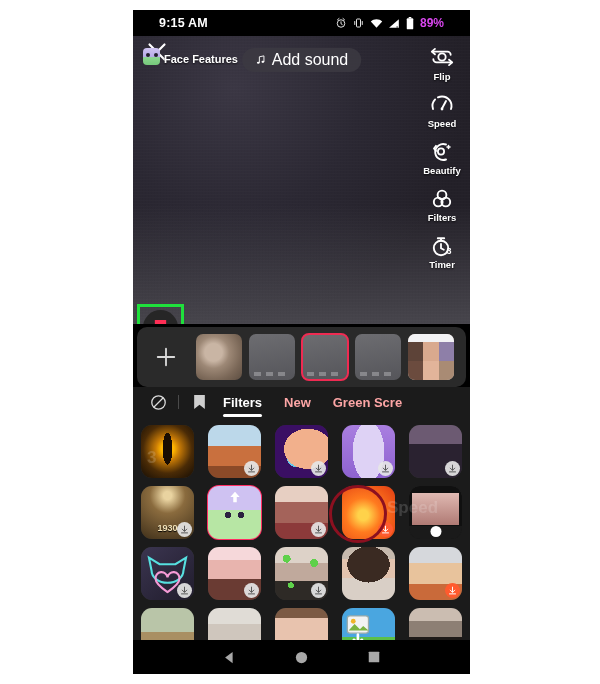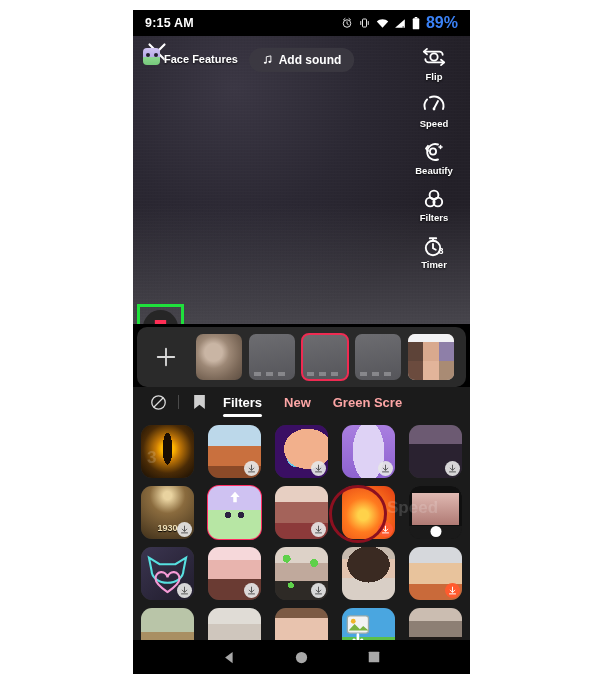--- a/index.html
+++ b/index.html
@@ -7,25 +7,25 @@
     font-family:"Liberation Sans", sans-serif; }
 
   #page { position:relative; width:600px; height:684px; background:#ffffff; }
 
   
   #phone { position:absolute; left:133px; top:10px; width:337px; height:664px;
     background:#000; overflow:hidden; }
 
   
   .statusbar { position:relative; height:26px; background:#000; display:flex;
-    align-items:center; padding:0 12px; }
+    align-items:center; padding:0 26px; }
   .sb-time { color:#fff; font-size:12.5px; font-weight:bold; letter-spacing:.2px; }
   .sb-right { margin-left:auto; display:flex; align-items:center; gap:5px; }
   .sb-right svg { display:block; }
-  .sb-batt { color:#3b82f6; font-size:16px; font-weight:bold; margin-left:1px; }
+  .sb-batt { color:#d946ef; font-size:12px; font-weight:bold; margin-left:1px; }
 
   
   .camera { position:relative; height:288px;
     background:
       radial-gradient(circle at 30% 18%, #3b3744 0%, #2b2833 38%, #232028 70%),
       linear-gradient(160deg,#343040 0%, #2a2732 48%, #4a4a4e 100%);
     overflow:hidden; }
   .camera::after{ content:""; position:absolute; inset:0; opacity:.30;
     background-image:
       repeating-linear-gradient(0deg, rgba(255,255,255,.045) 0 1px, transparent 1px 3px),
@@ -41,24 +41,24 @@
   .ff-emoji { width:17px; height:17px; border-radius:4px;
     background:linear-gradient(180deg,#cfc4f0 0%,#b6a8e8 55%,#8bd68e 56%,#76c97b 100%);
     position:relative; display:inline-block; }
   .ff-emoji::before{ content:""; position:absolute; left:2.5px; top:5px; width:4px; height:4px;
     border-radius:50%; background:#241f2e; box-shadow:8px 0 0 #241f2e; }
   .ff-label { color:#fff; font-size:11px; font-weight:bold; line-height:12px; text-shadow:0 1px 2px rgba(0,0,0,.7); }
 
   .add-sound { position:absolute; left:50%; transform:translateX(-50%); top:6px;
     height:24px; padding:0 13px; border-radius:14px; background:rgba(60,58,66,.85);
     display:flex; align-items:center; gap:6px; }
-  .add-sound span { color:#fff; font-size:12px; font-weight:bold; }
-
-  
-  .rail { position:absolute; right:12px; top:8px; width:48px; z-index:4;
+  .add-sound span { color:#fff; font-size:16px; font-weight:normal; }
+
+  
+  .rail { position:absolute; right:4px; top:8px; width:48px; z-index:4;
     display:flex; flex-direction:column; align-items:center; gap:11px; }
   .rail-item { display:flex; flex-direction:column; align-items:center; gap:1px; width:48px; }
   .rail-item .lbl { color:#fff; font-size:9.5px; font-weight:bold; text-shadow:0 1px 2px rgba(0,0,0,.8); }
 
   
   .save-highlight { position:absolute; left:4px; top:268px; width:47px; height:47px;
     border:3px solid #1fe03c; z-index:5; }
   .save-btn { position:absolute; left:10px; top:274px; width:35px; height:35px; border-radius:50%;
     background:#262626; display:flex; align-items:center; justify-content:center; z-index:6; }
 

